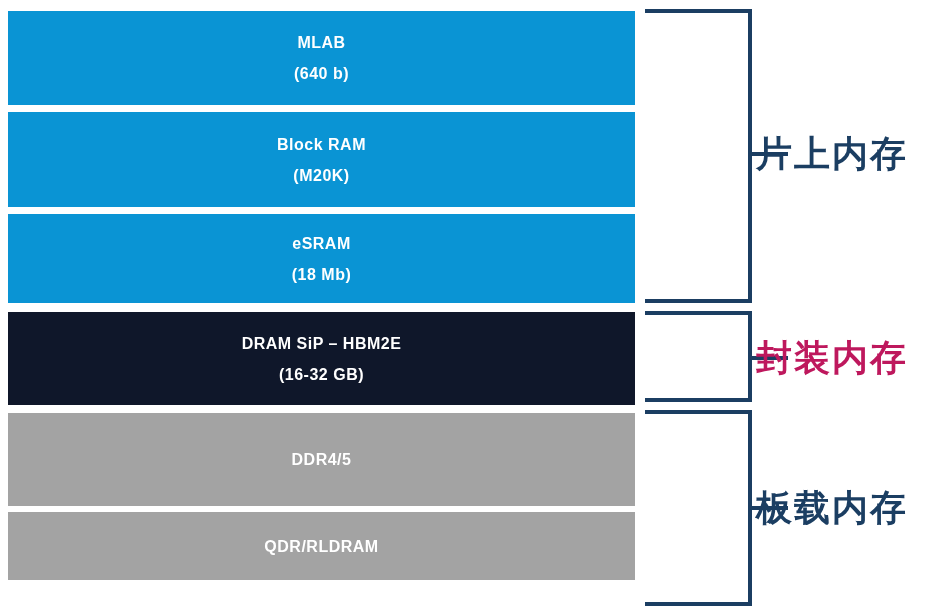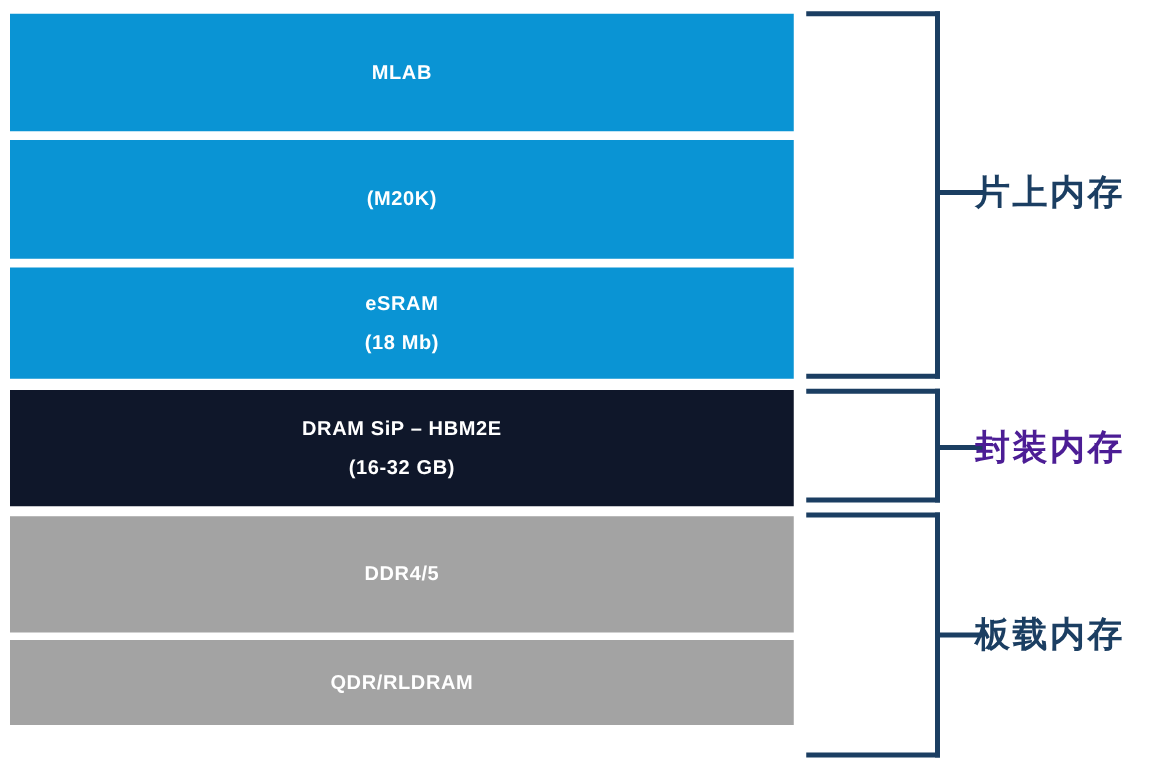--- a/index.html
+++ b/index.html
@@ -57,44 +57,46 @@
     width: 40px;
     height: 4px;
     background: #1b3e62;
   }
   .tick-1 { top: 152px; }
   .tick-2 { top: 356px; }
   .tick-3 { top: 506px; }
 
   .group-label {
     position: absolute;
-    left: 780px;
+    left: 756px;
     width: 140px;
     height: 42px;
     line-height: 42px;
-    font-size: 28px;
+    font-size: 36px;
     font-weight: bold;
     color: #1b3e62;
     letter-spacing: 2px;
     white-space: nowrap;
   }
   .group-label-1 { top: 133px; }
   .group-label-2 { top: 337px; }
   .group-label-3 { top: 487px; }
 </style>
 </head>
 <body>
 
 <div class="canvas">
 
   <div class="block block-1" style="background-color: rgb(10, 148, 212); color: rgb(255, 255, 255);">
     <span class="line">MLAB</span>
+    <span class="line">(640 b)</span>
   </div>
 
   <div class="block block-2" style="background-color: rgb(10, 148, 212); color: rgb(255, 255, 255);">
+    <span class="line">Block RAM</span>
     <span class="line">(M20K)</span>
   </div>
 
   <div class="block block-3" style="background-color: rgb(10, 148, 212); color: rgb(255, 255, 255);">
     <span class="line">eSRAM</span>
     <span class="line">(18 Mb)</span>
   </div>
 
   <div class="block block-4" style="background-color: #0f172a; color: rgb(255, 255, 255);">
     <span class="line">DRAM SiP – HBM2E</span>
@@ -115,17 +117,17 @@
   <div class="tick tick-1" style="background-color: rgb(27, 62, 98);"></div>
 
   <div class="bracket bracket-2" style="border-color: rgb(27, 62, 98);"></div>
   <div class="tick tick-2" style="background-color: rgb(27, 62, 98);"></div>
 
   <div class="bracket bracket-3" style="border-color: rgb(27, 62, 98);"></div>
   <div class="tick tick-3" style="background-color: rgb(27, 62, 98);"></div>
 
   <div class="group-label group-label-1" style="color: rgb(27, 62, 98);">片上内存</div>
 
-  <div class="group-label group-label-2" style="color: #4c1d95;">封装内存</div>
+  <div class="group-label group-label-2" style="color: #be185d;">封装内存</div>
 
   <div class="group-label group-label-3" style="color: rgb(27, 62, 98);">板载内存</div>
 
 </div>
 
 </body></html>

